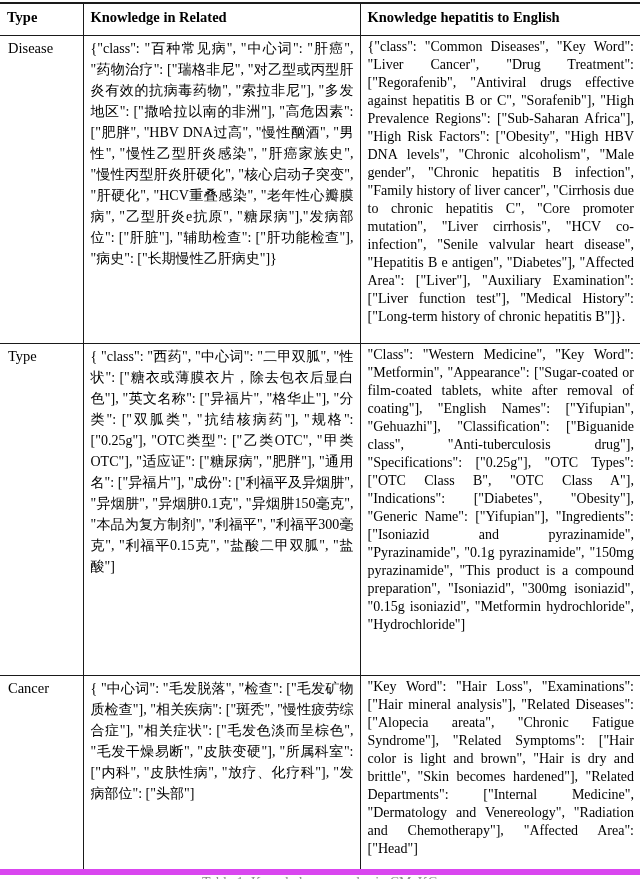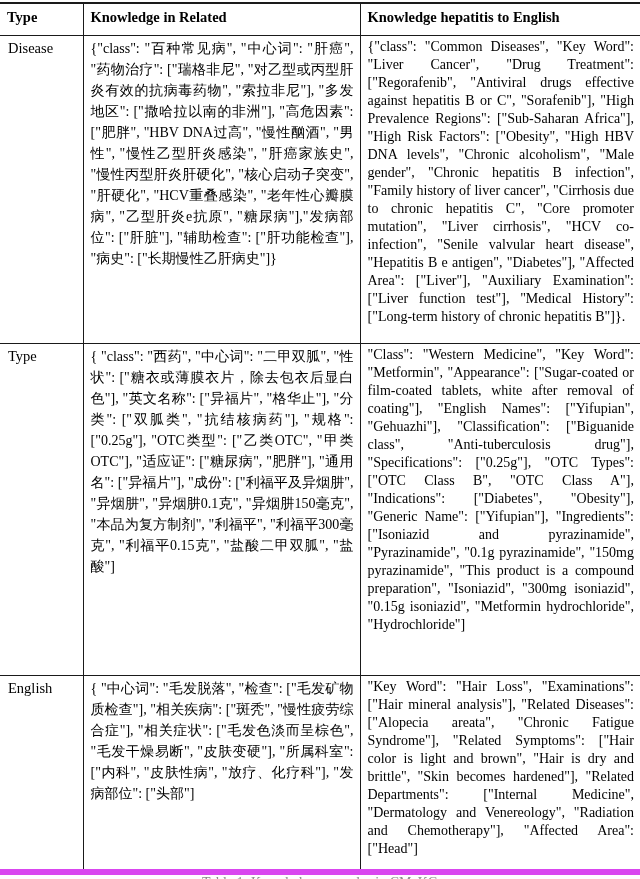--- a/index.html
+++ b/index.html
@@ -93,20 +93,20 @@
       <td class="type-cell">Disease</td>
       <td class="sep text-cell zh-cell">{"class": "百种常见病", "中心词": "肝癌", "药物治疗": ["瑞格非尼", "对乙型或丙型肝炎有效的抗病毒药物", "索拉非尼"], "多发地区": ["撒哈拉以南的非洲"], "高危因素": ["肥胖", "HBV DNA过高", "慢性酗酒", "男性", "慢性乙型肝炎感染", "肝癌家族史", "慢性丙型肝炎肝硬化", "核心启动子突变", "肝硬化", "HCV重叠感染", "老年性心瓣膜病", "乙型肝炎e抗原", "糖尿病"],"发病部位": ["肝脏"], "辅助检查": ["肝功能检查"], "病史": ["长期慢性乙肝病史"]}</td>
       <td class="sep text-cell">{"class": "Common Diseases", "Key Word": "Liver Cancer", "Drug Treatment": ["Regorafenib", "Antiviral drugs effective against hepatitis B or C", "Sorafenib"], "High Prevalence Regions": ["Sub-Saharan Africa"], "High Risk Factors": ["Obesity", "High HBV DNA levels", "Chronic alcoholism", "Male gender", "Chronic hepatitis B infection", "Family history of liver cancer", "Cirrhosis due to chronic hepatitis C", "Core promoter mutation", "Liver cirrhosis", "HCV co-infection", "Senile valvular heart disease", "Hepatitis B e antigen", "Diabetes"], "Affected Area": ["Liver"], "Auxiliary Examination": ["Liver function test"], "Medical History": ["Long-term history of chronic hepatitis B"]}.</td>
     </tr>
     <tr class="row-mid r-drug">
       <td class="type-cell">Type</td>
       <td class="sep text-cell zh-cell">{ "class": "西药", "中心词": "二甲双胍", "性状": ["糖衣或薄膜衣片，除去包衣后显白色"], "英文名称": ["异福片", "格华止"], "分类": ["双胍类", "抗结核病药"], "规格": ["0.25g"], "OTC类型": ["乙类OTC", "甲类OTC"], "适应证": ["糖尿病", "肥胖"], "通用名": ["异福片"], "成份": ["利福平及异烟肼", "异烟肼", "异烟肼0.1克", "异烟肼150毫克", "本品为复方制剂", "利福平", "利福平300毫克", "利福平0.15克", "盐酸二甲双胍", "盐酸"]</td>
       <td class="sep text-cell">"Class": "Western Medicine", "Key Word": "Metformin", "Appearance": ["Sugar-coated or film-coated tablets, white after removal of coating"], "English Names": ["Yifupian", "Gehuazhi"], "Classification": ["Biguanide class", "Anti-tuberculosis drug"], "Specifications": ["0.25g"], "OTC Types": ["OTC Class B", "OTC Class A"], "Indications": ["Diabetes", "Obesity"], "Generic Name": ["Yifupian"], "Ingredients": ["Isoniazid and pyrazinamide", "Pyrazinamide", "0.1g pyrazinamide", "150mg pyrazinamide", "This product is a compound preparation", "Isoniazid", "300mg isoniazid", "0.15g isoniazid", "Metformin hydrochloride", "Hydrochloride"]</td>
     </tr>
     <tr class="r-symptom">
-      <td class="type-cell">English</td>
+      <td class="type-cell">Cancer</td>
       <td class="sep text-cell zh-cell">{ "中心词": "毛发脱落", "检查": ["毛发矿物质检查"], "相关疾病": ["斑秃", "慢性疲劳综合症"], "相关症状": ["毛发色淡而呈棕色", "毛发干燥易断", "皮肤变硬"], "所属科室": ["内科", "皮肤性病", "放疗、化疗科"], "发病部位": ["头部"]</td>
       <td class="sep text-cell">"Key Word": "Hair Loss", "Examinations": ["Hair mineral analysis"], "Related Diseases": ["Alopecia areata", "Chronic Fatigue Syndrome"], "Related Symptoms": ["Hair color is light and brown", "Hair is dry and brittle", "Skin becomes hardened"], "Related Departments": ["Internal Medicine", "Dermatology and Venereology", "Radiation and Chemotherapy"], "Affected Area": ["Head"]</td>
     </tr>
   </tbody>
 </table>
 
 <div class="caption">Table 1: Knowledge examples in CMeKG</div>
 
 </body></html>

